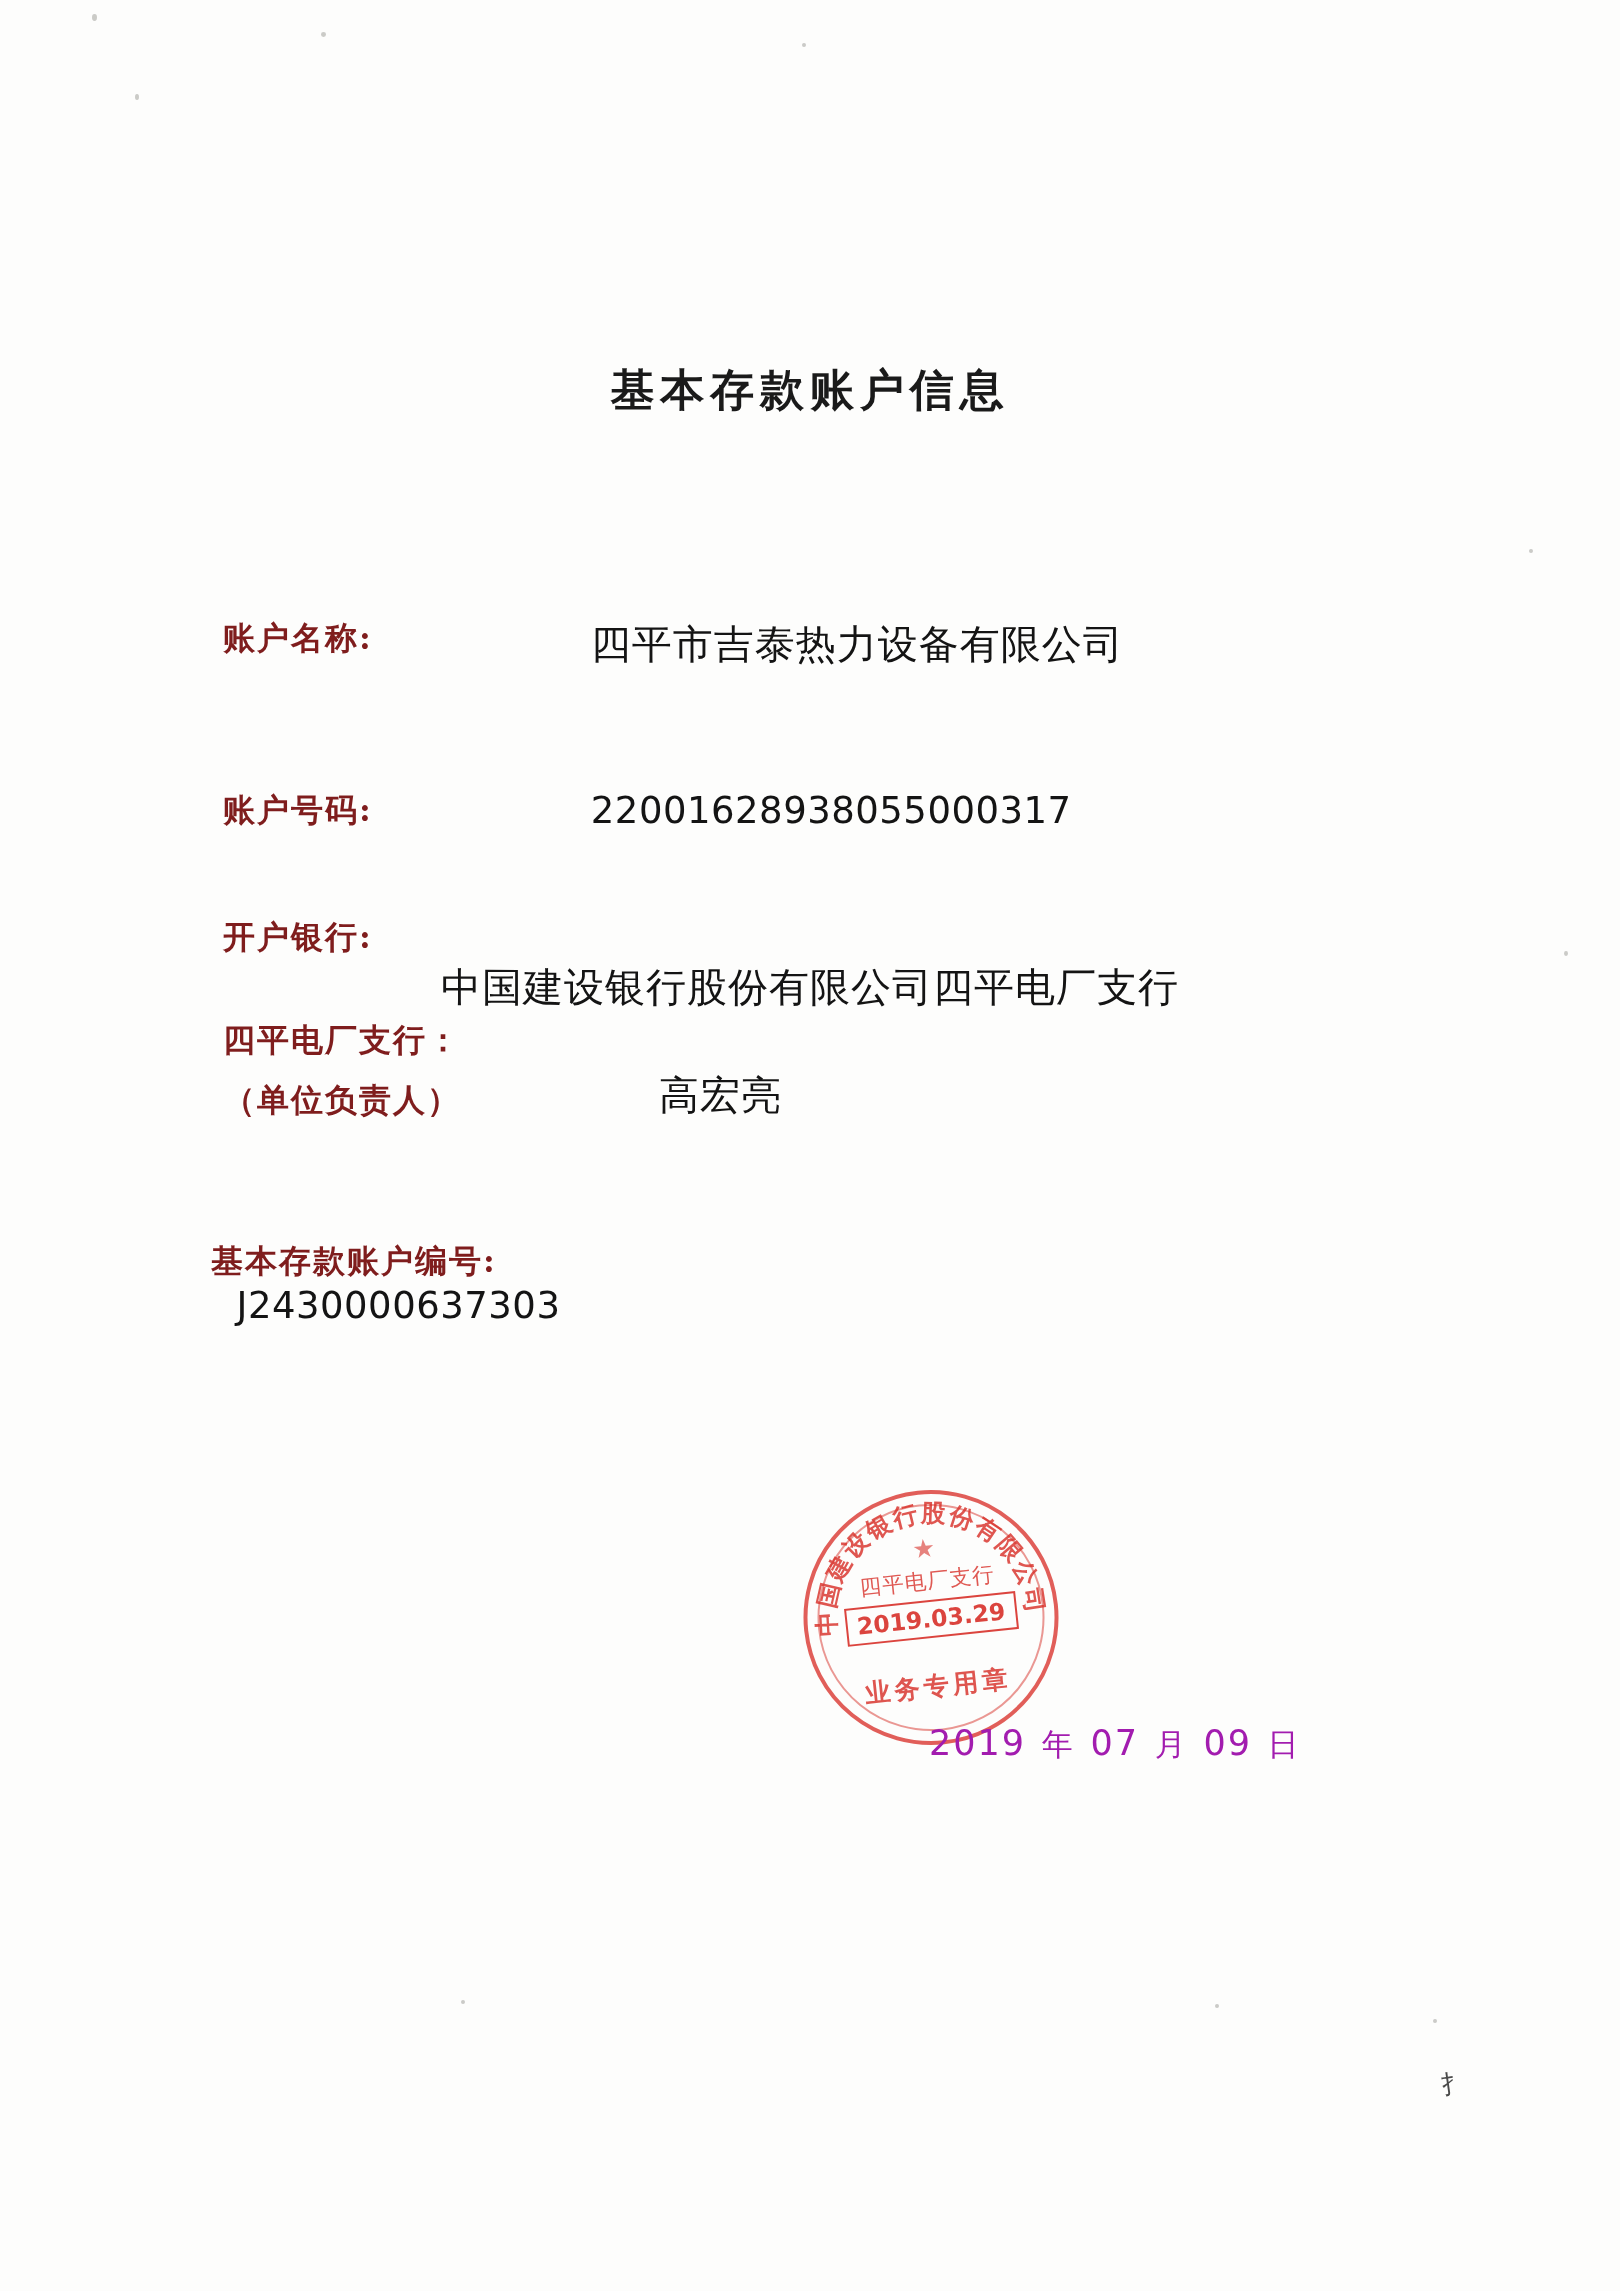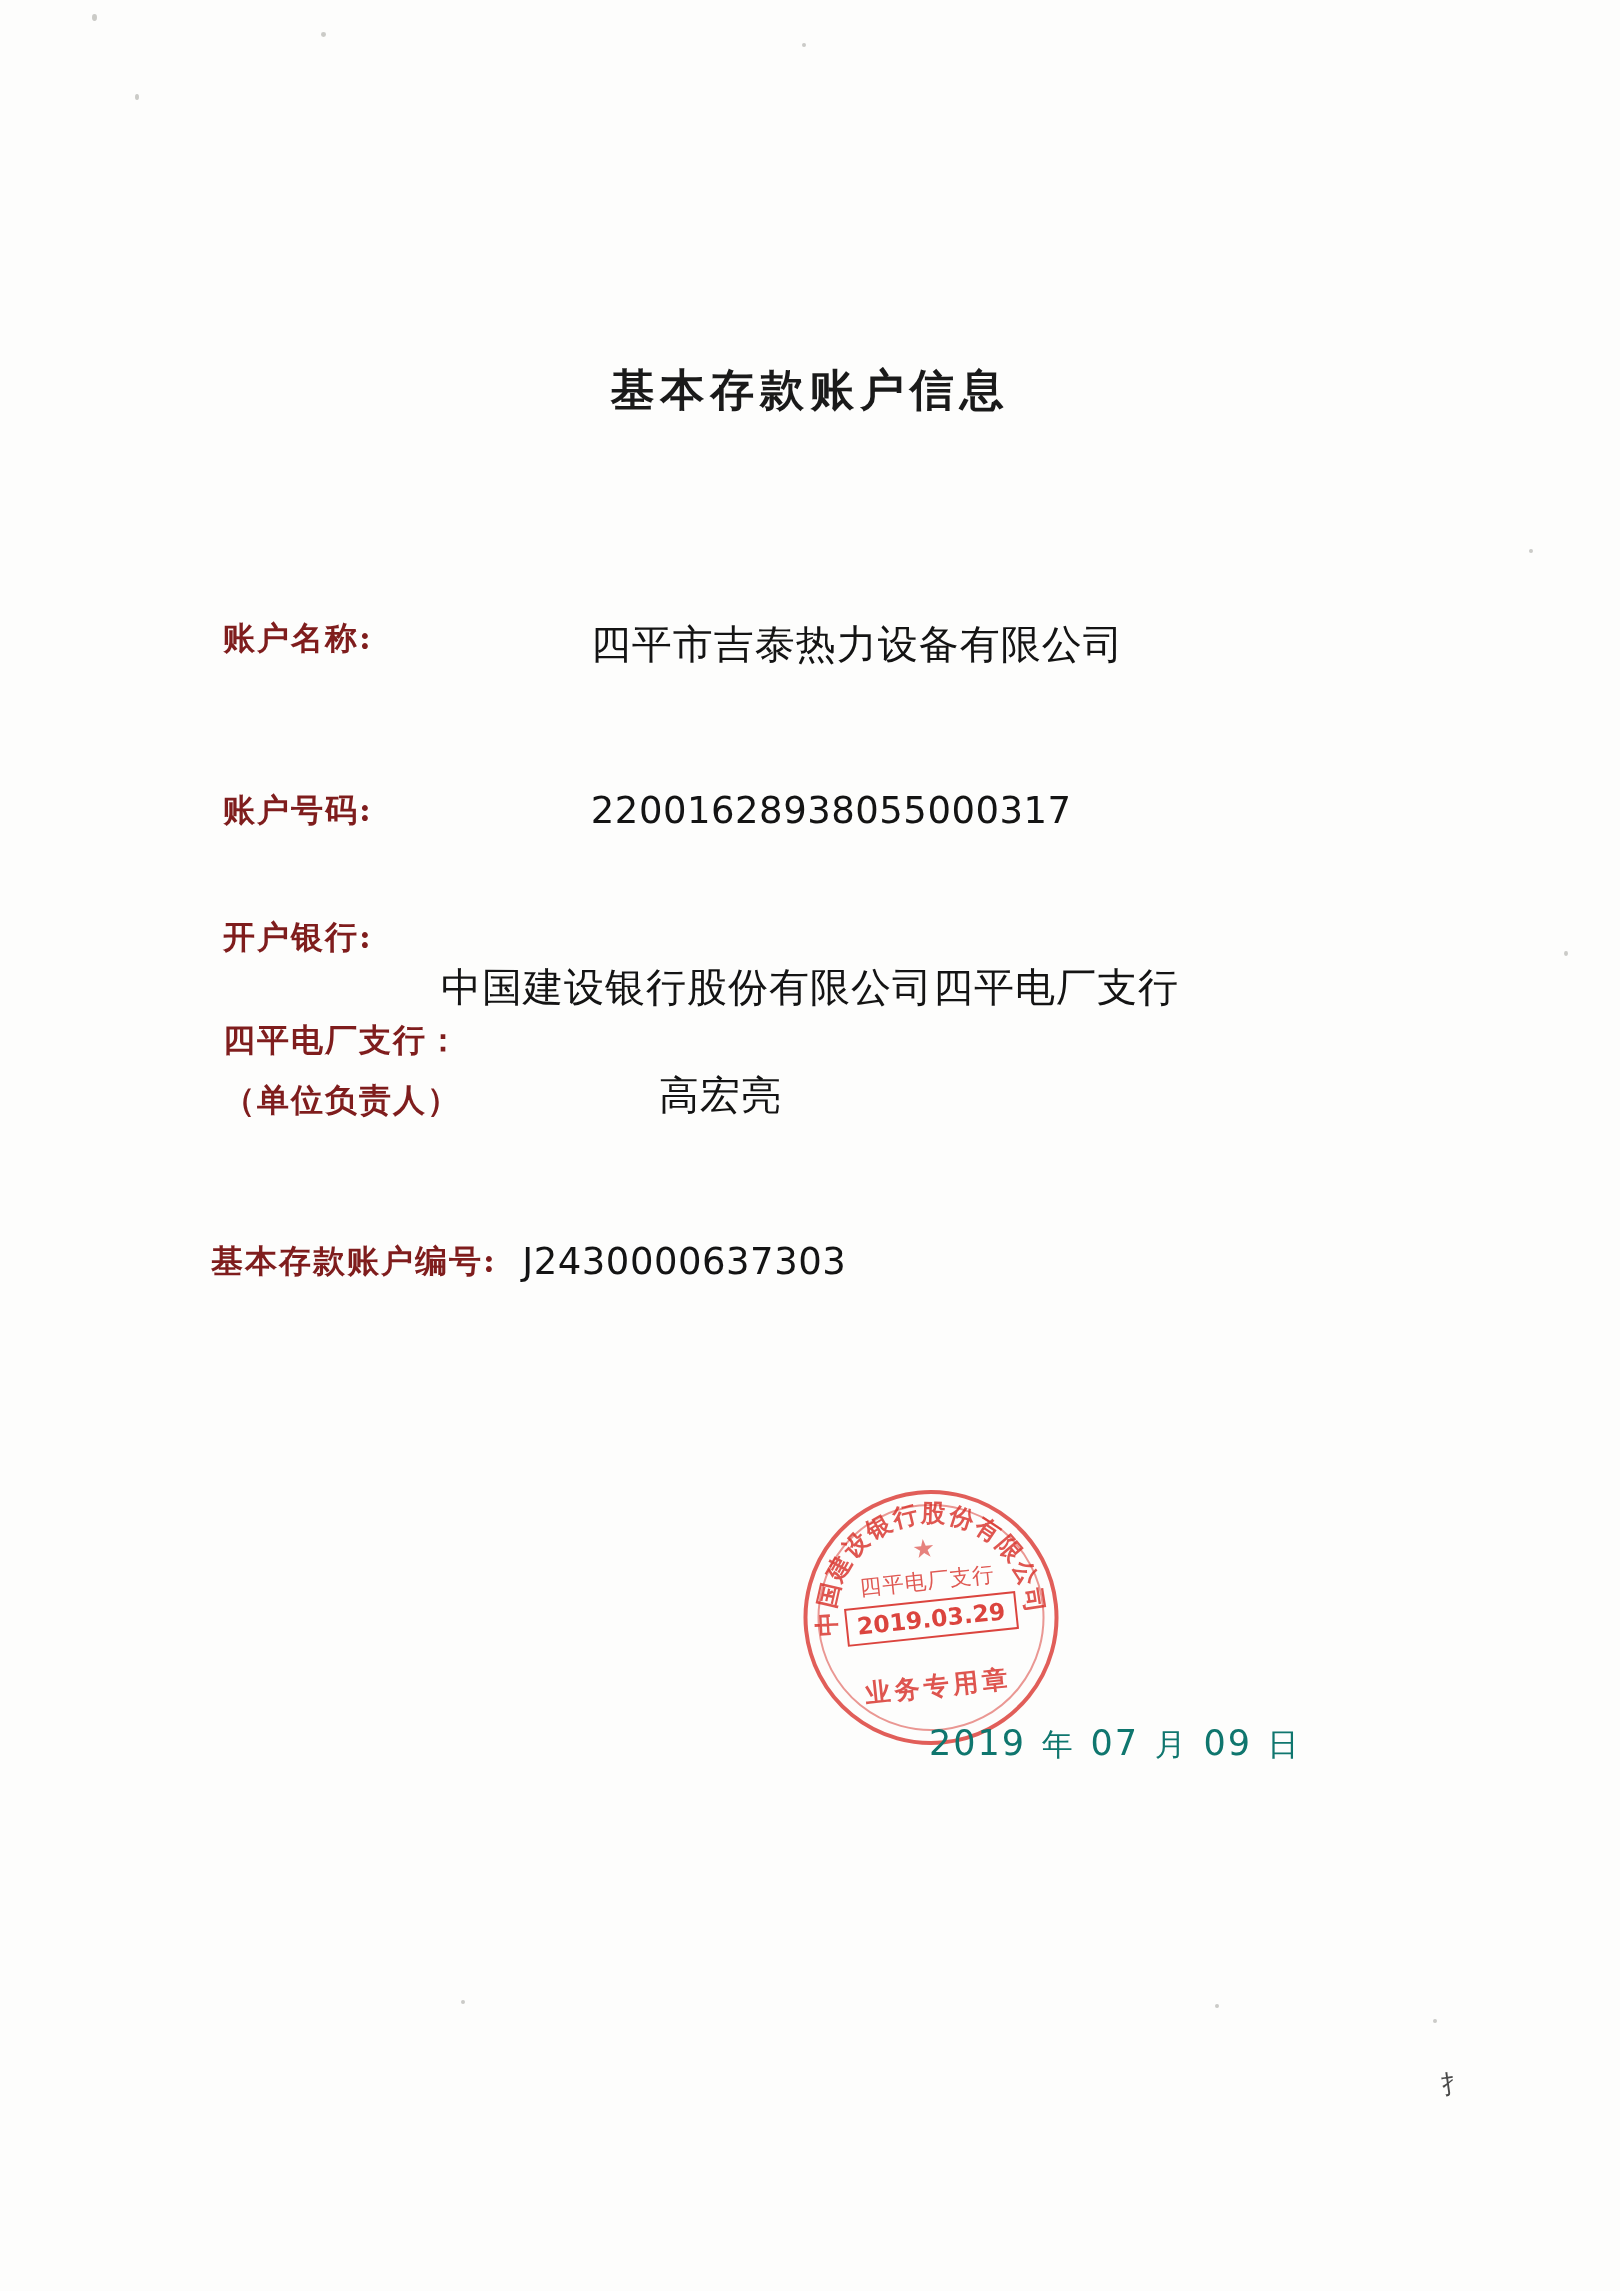--- a/index.html
+++ b/index.html
@@ -76,31 +76,31 @@
   #f3 .field-value { margin-left: 218px; }
 
   #f4 { top: 1019px; left: 223px; flex-direction: column; }
   #f4 .label-line2 { margin-top: 15.7px; }
   #f4-value {
     position: absolute;
     top: 1068px;
     left: 659px;
   }
 
-  #f5 { top: 1240px; left: 211px; }
+  #f5 { top: 1240px; left: 211px; flex-direction: column; }
   #f5 .field-value { margin-left: 25.5px; }
 
   .date-line {
     position: absolute;
     top: 1723px;
     left: 929px;
     font-family: "DejaVu Sans", "Liberation Sans", sans-serif;
     font-size: 35px;
     letter-spacing: 2px;
-    color: #0f766e;
+    color: #a21caf;
     display: flex;
     align-items: baseline;
     gap: 15.7px;
   }
   .date-line .cn {
     font-family: "DejaVu Serif", "Liberation Serif", serif;
     font-size: 31px;
   }
 
   

